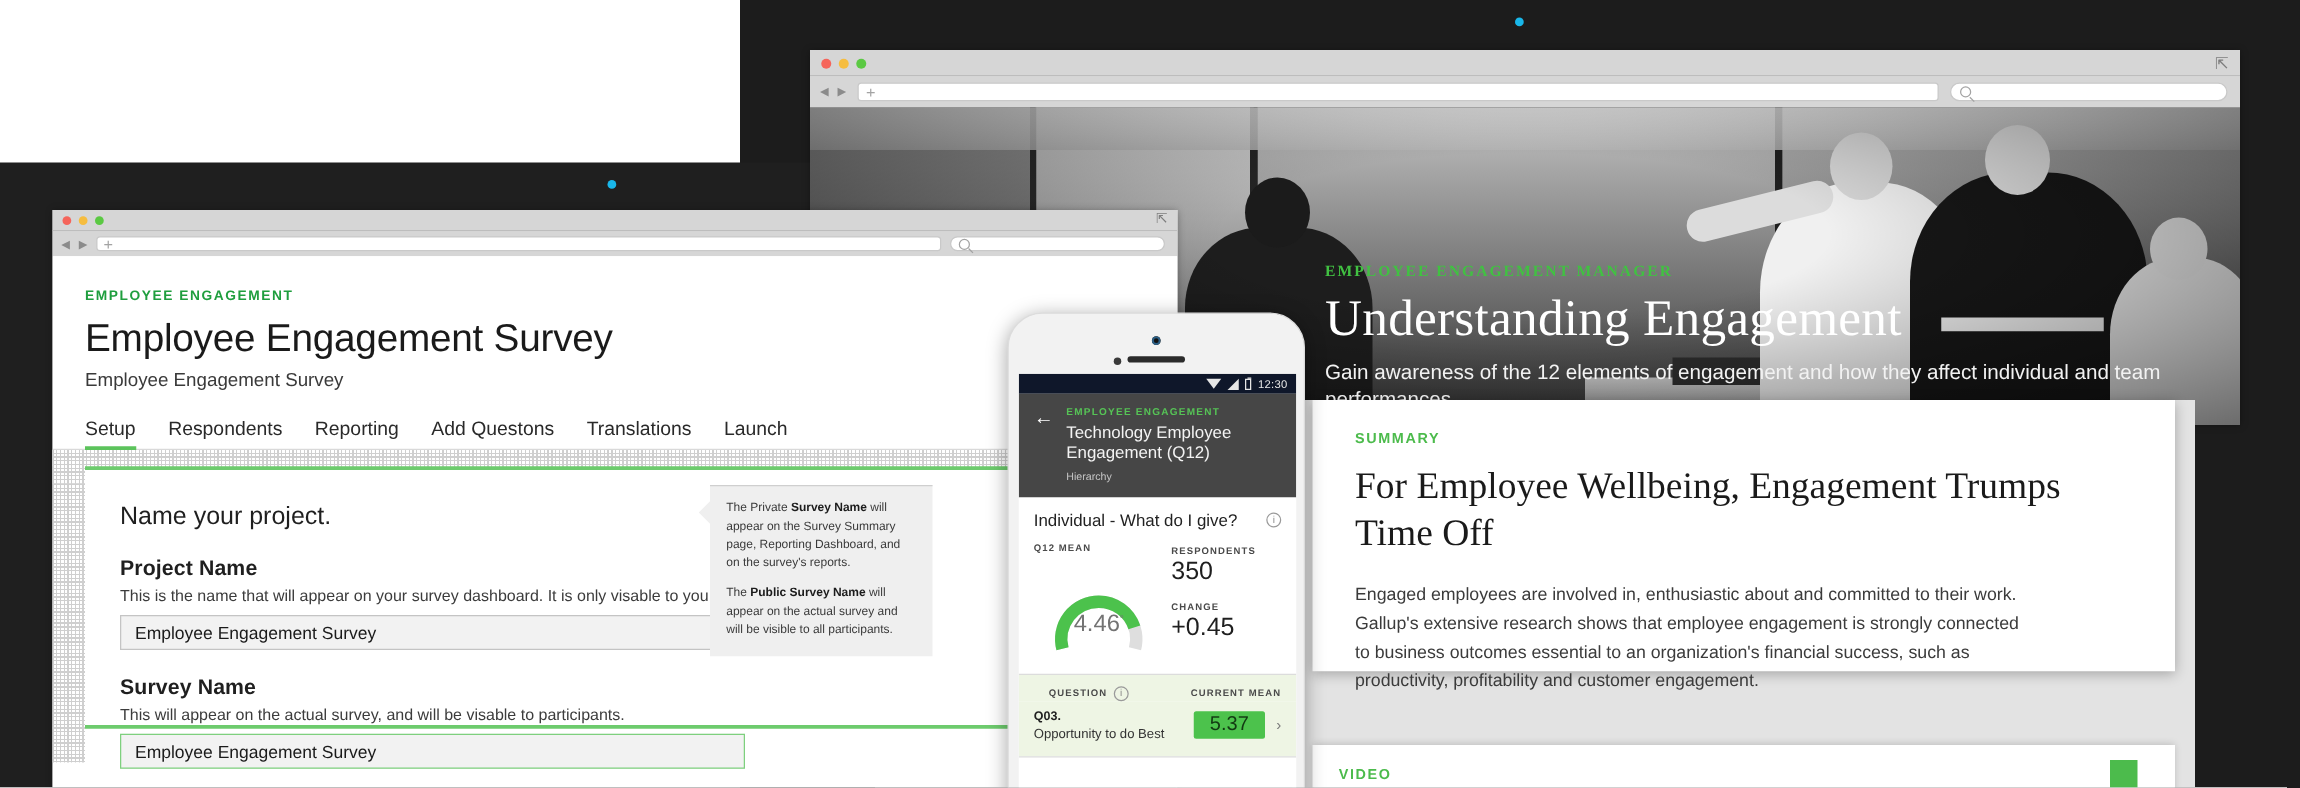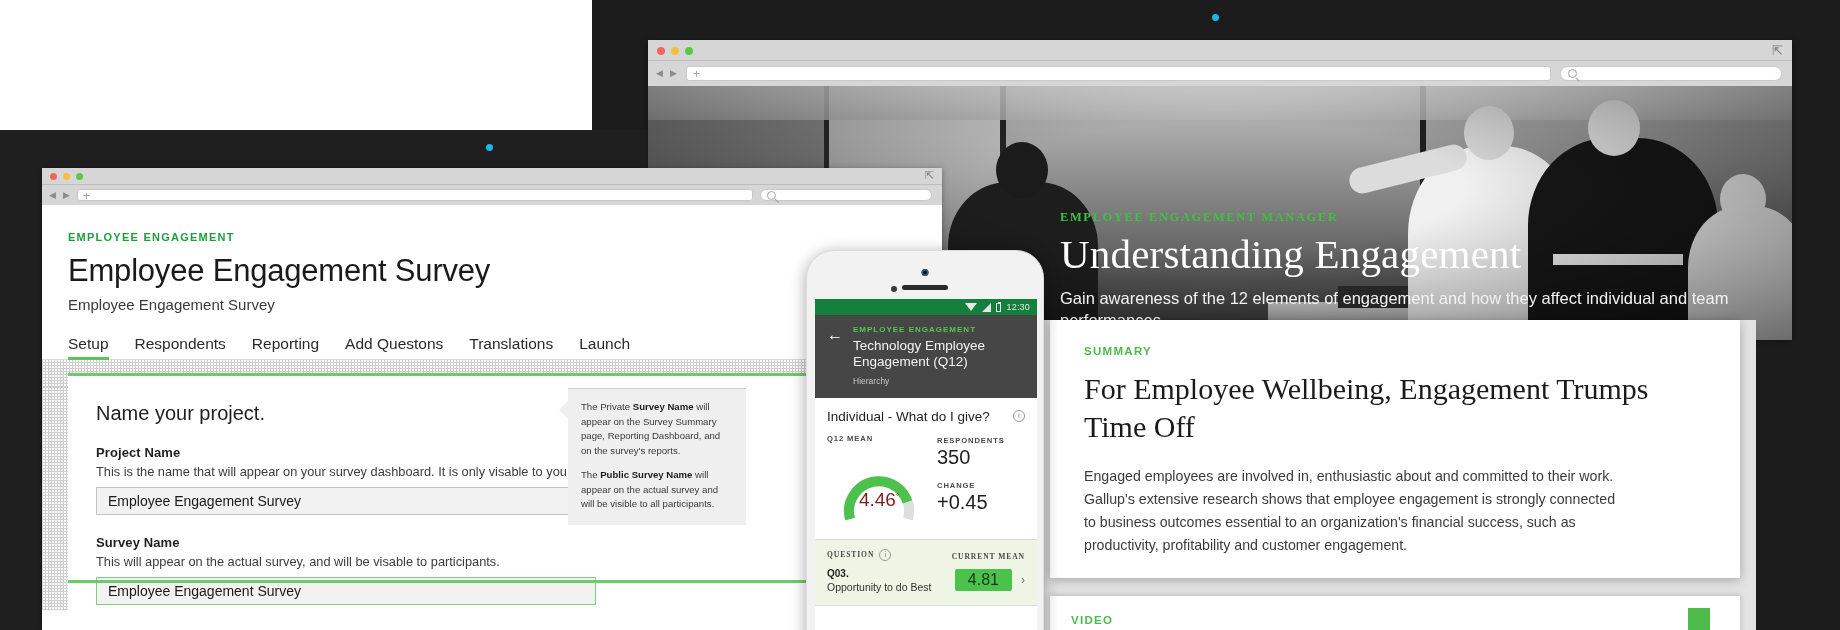--- a/index.html
+++ b/index.html
@@ -99,21 +99,21 @@
             background: radial-gradient(ellipse at 50% 40%, rgba(0,0,0,0) 30%, rgba(0,0,0,.55) 100%); }
 
   
   .hero { position: absolute; left: 412px; bottom: 8px; width: 720px; color: #fff; z-index: 6; }
   .hero-eyebrow { color: #41c142; font-size: 12.5px; font-weight: bold; letter-spacing: 1.6px; font-family: Liberation Serif, serif; }
   .hero-title { font-family: "Liberation Serif", serif; font-size: 41px; font-weight: normal;
                 line-height: 1.12; margin-top: 7px; letter-spacing: .2px; }
   .hero-sub { font-size: 16.5px; line-height: 1.32; margin-top: 11px; color: #f2f2f2; }
 
   
-  #summary-card { position: absolute; left: 1050px; top: 320px; width: 690px; height: 258px;
+  #summary-card { position: absolute; left: 1050px; top: 320px; width: 690px; height: 217px;
                   background: #ffffff; box-shadow: 0 2px 10px rgba(0,0,0,.28); z-index: 8; }
   #summary-card .inner { padding: 25px 34px 0 34px; }
   .sum-eyebrow { color: #4cbb4c; font-size: 11.5px; font-weight: bold; letter-spacing: 1.3px; }
   .sum-title { font-family: "Liberation Serif", serif; font-size: 30px; line-height: 1.28;
                color: #1a1a1a; margin-top: 13px; font-weight: normal; }
   .sum-body { font-size: 14.2px; line-height: 1.62; color: #3b3b3b; margin-top: 18px; width: 540px; }
 
   
   #video-card { position: absolute; left: 1050px; top: 596px; width: 690px; height: 80px;
                 background: #ffffff; box-shadow: 0 -1px 6px rgba(0,0,0,.18); z-index: 8; }
@@ -159,21 +159,21 @@
   }
   .hatch-top { position: absolute; left: 0; top: 0; width: 100%; height: 13px; }
   .green-rule { position: absolute; left: 26px; right: 0; top: 13px; height: 3px; background: #6dcb6d; }
   .card-area { position: absolute; left: 26px; top: 16px; right: 0; bottom: 30px; background: #ffffff; }
   .green-rule-bottom { position: absolute; left: 26px; right: 0; bottom: 27px; height: 3px; background: #6dcb6d; }
   .hatch-bottom { position: absolute; left: 0; bottom: 0; width: 100%; height: 27px; }
   .hatch-left { position: absolute; left: 0; top: 0; width: 26px; height: 100%; }
 
   .form-inner { padding: 26px 0 0 28px; }
   .form-h2 { font-size: 20px; color: #1f1f1f; font-weight: normal; }
-  .field-label { font-size: 13px; font-weight: bold; color: #1f1f1f; margin-top: 20px; letter-spacing: .1px; }
+  .field-label { font-size: 17px; font-weight: bold; color: #1f1f1f; margin-top: 20px; letter-spacing: .1px; }
   .field-help { font-size: 12.8px; color: #3c3c3c; margin-top: 4px; }
   .field-input { margin-top: 8px; width: 500px; height: 28px; background: #f2f2f2;
                  border: 1px solid #c4c4c4; display: flex; align-items: center;
                  padding: 0 11px; font-size: 14px; color: #1a1a1a; }
   .field-input.focused { border: 1px solid #7ed07e; }
 
   
   .help-panel { position: absolute; left: 500px; top: 12px; width: 178px; background: #efefef;
                 border-top: 1px solid #cfcfcf; padding: 11px 13px 13px 13px; }
   .help-panel::before { content: ""; position: absolute; left: -9px; top: 12px;
@@ -191,21 +191,21 @@
   .ph-cam { position: absolute; left: 50%; top: 18px; transform: translateX(-50%);
             width: 7px; height: 7px; border-radius: 50%; background: #111;
             box-shadow: inset 0 0 0 1.6px #2b5f86; }
   .ph-speaker { position: absolute; left: 50%; top: 34px; transform: translateX(-50%);
                 width: 46px; height: 5px; border-radius: 3px; background: #2b2b2b; }
   .ph-sensor { position: absolute; left: 84px; top: 35px; width: 6px; height: 6px;
                border-radius: 50%; background: #3a3a3a; }
   .ph-screen { position: absolute; left: 8px; top: 48px; width: 222px; bottom: 0;
                background: #ffffff; overflow: hidden; }
 
-  .status-bar { height: 16px; background: #15803d; display: flex; align-items: center;
+  .status-bar { height: 16px; background: #0f172a; display: flex; align-items: center;
                 justify-content: flex-end; gap: 5px; padding-right: 7px; color: #e6e6e6; }
   .sb-wifi { width: 0; height: 0; border-left: 6px solid transparent; border-right: 6px solid transparent;
              border-top: 8px solid #e6e6e6; }
   .sb-sig { width: 0; height: 0; border-left: 9px solid transparent; border-bottom: 9px solid #e6e6e6; }
   .sb-bat { width: 5px; height: 9px; border: 1px solid #e6e6e6; position: relative; }
   .sb-bat::before { content: ""; position: absolute; left: 1px; top: -2px; width: 3px; height: 1.5px; background: #e6e6e6; }
   .sb-time { font-size: 9px; letter-spacing: .2px; }
 
   .ph-header { background: #464646; padding: 10px 12px 12px 12px; display: flex; gap: 10px; }
   .ph-back { color: #fff; font-size: 16px; line-height: 1; margin-top: 2px; }
@@ -218,28 +218,28 @@
   .ph-q { font-size: 13.5px; color: #222; }
   .info-circle { width: 12px; height: 12px; border-radius: 50%; border: 1px solid #9a9a9a;
                  color: #8a8a8a; font-size: 8px; line-height: 10px; text-align: center; flex: none; }
 
   .metrics { display: flex; margin-top: 10px; gap: 6px; }
   .gauge-col { width: 104px; }
   .metrics-label { font-size: 7.6px; font-weight: bold; letter-spacing: .9px; color: #4a4a4a; }
   .gauge { position: relative; width: 86px; height: 78px; margin: 6px auto 0 auto; }
   .gauge svg { display: block; }
   .gauge-val { position: absolute; left: 0; right: 0; top: 40px; text-align: center;
-               font-size: 19px; color: #7f1d1d; }
+               font-size: 19px; color: #737373; }
   .gauge-val sup { font-size: 8px; vertical-align: super; }
   .stat-col { flex: 1; padding-top: 2px; }
   .stat-num { font-size: 20px; color: #1f1f1f; line-height: 1.1; margin-top: 1px; }
   .stat-gap { margin-top: 13px; }
 
-  .ph-table-head { background: #eef5e4; padding: 9px 12px 0 12px; display: flex;
-                   align-items: flex-end; justify-content: space-between; font-family: Liberation Serif, serif; }
+  .ph-table-head { background: #eef5e4; padding: 9px 12px 0 24px; display: flex;
+                   align-items: center; justify-content: space-between; }
   .th-left { display: flex; align-items: center; gap: 5px; }
   .th-label { font-size: 7.6px; font-weight: bold; letter-spacing: .9px; color: #4a4a4a; }
   .ph-row { background: #eef5e4; padding: 7px 12px 12px 12px; display: flex;
             justify-content: space-between; }
   .row-q-code { font-size: 10px; font-weight: bold; color: #1f1f1f; }
   .row-q-txt { font-size: 10.5px; color: #333; margin-top: 2px; }
   .row-mean { background: #4cc24c; color: #123a12; font-size: 16px;
               padding: 2px 13px; border-radius: 2px; }
   .row-chev { color: #7a7a7a; font-size: 12px; }
   .ph-divider { height: 1px; background: #dcdcdc; }
@@ -456,21 +456,21 @@
         </div>
         <span class="th-label">CURRENT MEAN</span>
       </div>
 
       <div class="ph-row">
         <div>
           <div class="row-q-code">Q03.</div>
           <div class="row-q-txt">Opportunity to do Best</div>
         </div>
         <div style="display:flex;align-items:center;gap:9px">
-          <span class="row-mean">4.81</span>
+          <span class="row-mean">5.37</span>
           <span class="row-chev">›</span>
         </div>
       </div>
       <div class="ph-divider"></div>
     </div>
   </div>
 
 </div>
 
 </body></html>

